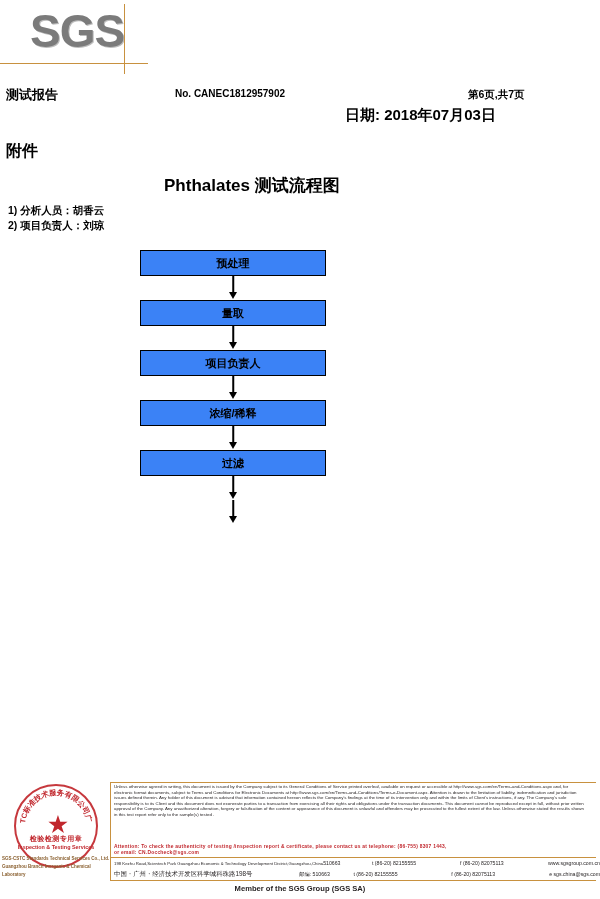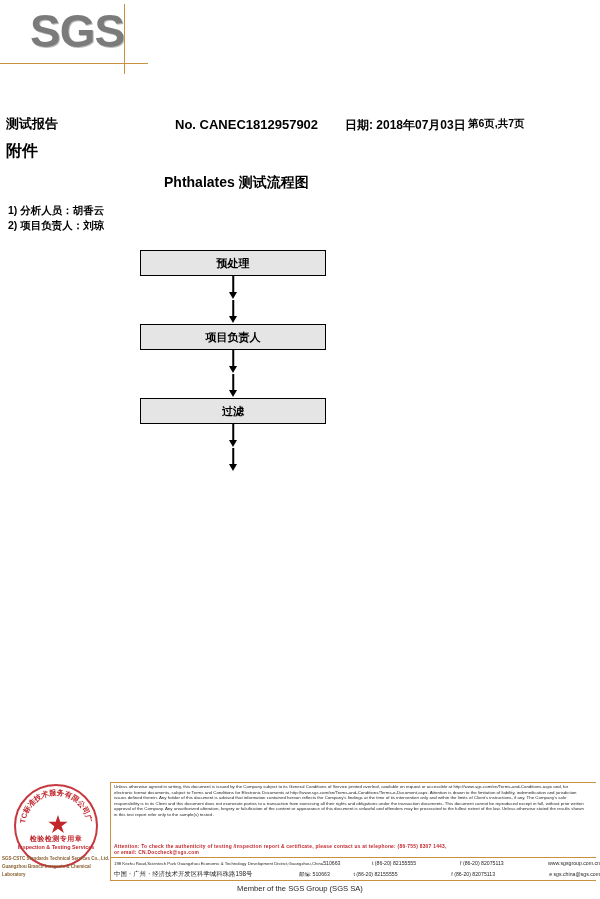--- a/index.html
+++ b/index.html
@@ -43,58 +43,58 @@
     position: absolute;
     left: 124px; top: 4px;
     width: 1px; height: 70px;
     background: #c8913f;
   }
 
   
   .titlebar {
     position: absolute;
     left: 0; top: 86px;
-    width: 552px; height: 20px; margin-top: 29px;
+    width: 552px; height: 20px;
   }
   .report-title {
     position: absolute;
     left: 6px; top: 0;
     font-size: 13px;
     font-weight: bold;
   }
   .report-no {
     position: absolute;
     left: 175px; top: 2px;
-    font-size: 13px;
+    font-size: 10px;
     font-weight: bold;
   }
   .report-date {
     position: absolute;
-    left: 345px; top: 2px;
-    font-size: 12px;
+    left: 345px; top: 20px;
+    font-size: 15px;
     font-weight: bold;
   }
   .report-page {
     position: absolute;
     left: 468px; top: 2px;
     font-size: 10.5px;
     font-weight: bold;
   }
 
   
   .attachment-label {
     position: absolute;
     left: 6px; top: 141px;
     font-size: 16px;
     font-weight: bold;
   }
   .flow-title {
     position: absolute;
     left: 164px; top: 174px;
-    font-size: 14px;
+    font-size: 17px;
     font-weight: bold;
   }
   .note-list {
     position: absolute;
     left: 8px; top: 203px;
     font-size: 10.5px;
     font-weight: bold;
     line-height: 15px;
     text-align: center;
   }
@@ -103,21 +103,21 @@
   
   .flowchart {
     position: absolute;
     left: 140px; top: 250px;
     width: 188px;
   }
   .flow-box {
     width: 186px;
     height: 26px;
     border: 1px solid #000000;
-    background: #e5e5e5;
+    background: #3b82f6;
     display: flex;
     align-items: center;
     justify-content: center;
     font-size: 11px;
     font-weight: bold;
     box-sizing: border-box;
   }
   .flow-arrow {
     width: 186px;
     height: 24px;
@@ -269,21 +269,21 @@
     line-height: 8px;
     color: #8a6030;
     font-weight: bold;
   }
   .member-line {
     position: absolute;
     left: 0; top: 884px;
     width: 600px;
     text-align: center;
     font-size: 7.6px;
-    font-weight: normal;
+    font-weight: bold;
     color: #231f20;
   }
 </style>
 </head>
 <body>
 
 <div class="header">
   <div class="sgs-logo">SGS</div>
   <div class="rule-h"></div>
   <div class="rule-v"></div>
@@ -303,31 +303,33 @@
   <div>2)  项目负责人：刘琼</div>
 </div>
 
 <div class="flowchart">
   <div class="flow-box">预处理</div>
   <div class="flow-arrow">
       <div class="shaft"></div>
       <div class="head"></div>
     </div>
 
+  <div class="flow-box">量取</div>
   <div class="flow-arrow">
       <div class="shaft"></div>
       <div class="head"></div>
     </div>
 
   <div class="flow-box">项目负责人</div>
   <div class="flow-arrow">
       <div class="shaft"></div>
       <div class="head"></div>
     </div>
 
+  <div class="flow-box">浓缩/稀释</div>
   <div class="flow-arrow">
       <div class="shaft"></div>
       <div class="head"></div>
     </div>
 
   <div class="flow-box">过滤</div>
   <div class="flow-arrow">
       <div class="shaft"></div>
       <div class="head"></div>
     </div>

